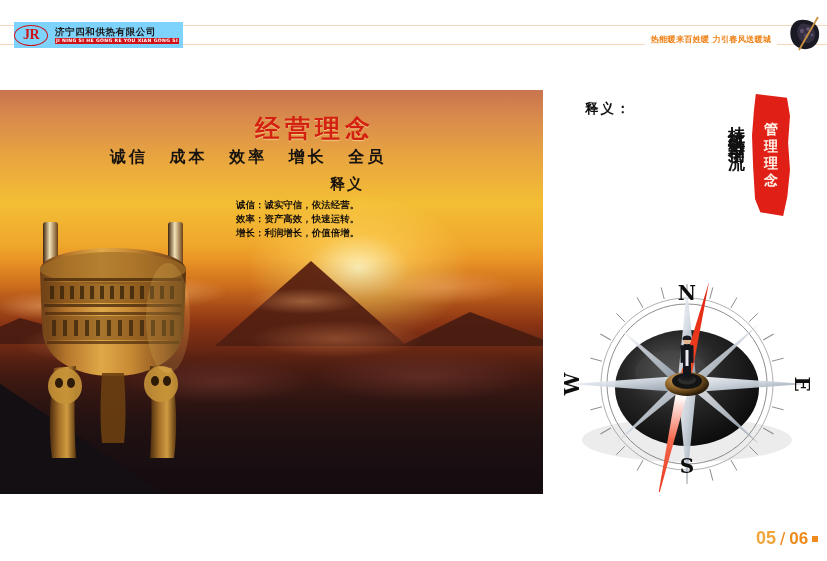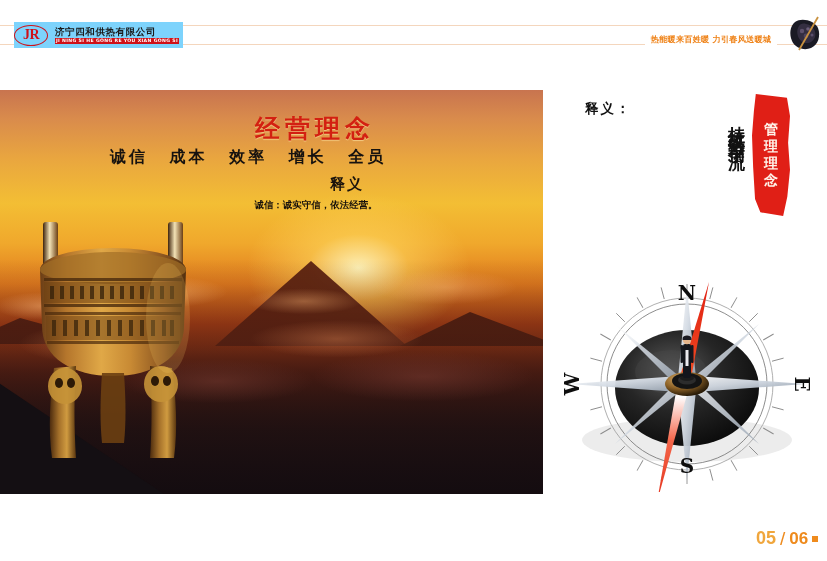--- a/index.html
+++ b/index.html
@@ -148,21 +148,21 @@
   }
   #photo-keywords span { margin-right: 13px; }
   #photo-keywords span:last-child { margin-right: 11px; }
   #photo-sub-heading {
     position: absolute; left: 330px; top: 85px;
     font-family: "DejaVu Serif", serif;
     font-size: 15px; font-weight: bold; color: #1a130c;
     letter-spacing: 2px;
   }
   #photo-defs {
-    position: absolute; left: 236px; top: 108px; width: 160px; text-align: center;
+    position: absolute; left: 236px; top: 108px; width: 160px;
   }
   #photo-defs .defline {
     font-family: "DejaVu Sans", sans-serif;
     font-size: 9.4px; font-weight: bold; color: #16100b;
     line-height: 14.2px; letter-spacing: 0.1px; white-space: nowrap;
   }
 
   
   #right-col { position: absolute; left: 560px; top: 92px; width: 267px; height: 200px; }
 
@@ -369,20 +369,22 @@
       <span>成本</span>
       <span>效率</span>
       <span>增长</span>
       <span>全员</span>
     </div>
 
     <div id="photo-sub-heading">释义</div>
 
     <div id="photo-defs">
       <div class="defline">诚信：诚实守信，依法经营。</div>
+      <div class="defline">效率：资产高效，快速运转。</div>
+      <div class="defline">增长：利润增长，价值倍增。</div>
     </div>
   </div>
 
   <div id="right-col">
 
     <div id="shiyi-label">释义：</div>
 
 
     <div class="vcol" id="vcol-2">对标管理强化执行</div>
     <div class="vcol" id="vcol-1">持续改进争创一流</div>

